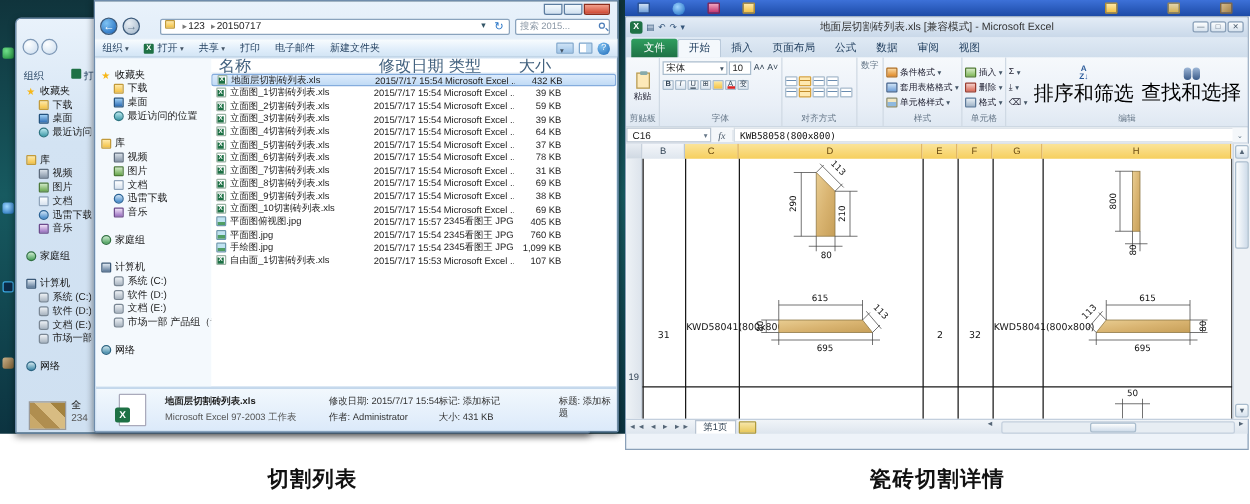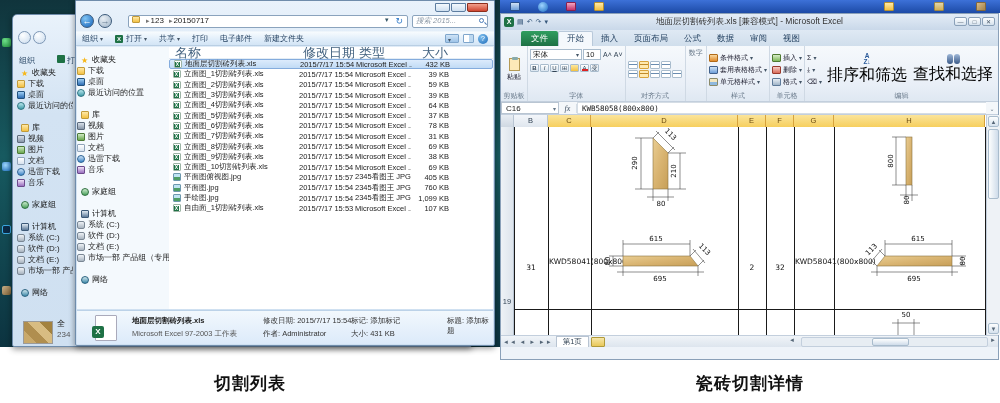--- a/index.html
+++ b/index.html
@@ -34,55 +34,55 @@
 .addr-row{position:absolute;left:0;top:12px;width:100%;height:16px;display:flex;align-items:center}
 .navcirc{width:14px;height:14px;border-radius:50%;margin-left:4px;border:1px solid #3c5a7a;display:flex;align-items:center;justify-content:center;font-size:9px;color:#fff}
 .nav-back{background:radial-gradient(circle at 35% 30%,#7fc4f4,#1661b8)}
 .nav-fwd{background:radial-gradient(circle at 35% 30%,#e8eef4,#9fb4c8);color:#6a7f94}
 .addr-field{flex:1;height:13px;margin-left:16px;background:#fff;border:1px solid #8aa3bd;border-radius:2px;display:flex;align-items:flex-start;font-size:8px;color:#222;position:relative}
 .addr-folder{width:8px;height:7px;background:linear-gradient(#ffe9a8,#f3c143);border:1px solid #c29b3a;margin:0 3px 0 3px;border-radius:1px}
 .crumb{padding:0 2px}
 .crumb-sep::before{content:"▸";color:#777;font-size:7px;padding:0 1px}
 .addr-dd{margin-left:auto;font-size:7px;color:#356;padding:0 3px}
 .addr-refresh{font-size:9px;color:#2d78c8;padding:0 4px}
-.search-box{width:76px;height:13px;margin:0 6px 0 4px;background:#fff;border:1px solid #8aa3bd;border-radius:2px;display:flex;align-items:center;font-size:7.5px;color:#8a97a5;font-style:italic;padding-left:3px;position:relative}
+.search-box{width:76px;height:13px;margin:0 6px 0 4px;background:#fff;border:1px solid #8aa3bd;border-radius:2px;display:flex;align-items:center;font-size:7.5px;color:#8a97a5;padding-left:3px;position:relative}
 .mag{position:absolute;right:3px;top:2.5px;width:5px;height:5px;border:1.2px solid #4b7cb8;border-radius:50%}
 .mag::after{content:"";position:absolute;left:4px;top:4px;width:3px;height:1.2px;background:#4b7cb8;transform:rotate(45deg)}
 .toolbar{position:absolute;left:0;top:30px;width:100%;height:15px;background:linear-gradient(#f7fbfe,#dfedfa 60%,#d3e5f5);border-top:1px solid #eef5fb;border-bottom:1px solid #b9cfe4;display:flex;align-items:center;font-size:8px;color:#1e3c5c}
 .tbtn{padding:0 6px;display:flex;align-items:center}
 .dd::after{content:"▾";font-size:6px;color:#456;margin-left:2px}
 .xls-mini{width:8px;height:8px;background:#1e7145;border-radius:1px;margin-right:3px;color:#fff;font-size:6px;font-weight:bold;display:flex;align-items:center;justify-content:center}
 .tb-right{margin-left:auto;display:flex;align-items:center}
 .view-ic{width:14px;height:9px;background:linear-gradient(#cfe3f6,#9ec4e8);border:1px solid #7fa6cc;border-radius:1px;margin-right:4px}
 .prev-ic{width:11px;height:9px;border:1px solid #7fa6cc;background:linear-gradient(90deg,#fff 55%,#bcd8f0 55%);border-radius:1px;margin-right:4px}
 .help-ic{width:10px;height:10px;border-radius:50%;background:radial-gradient(circle at 35% 30%,#7fc0ef,#1d6ab8);color:#fff;font-size:7px;display:flex;align-items:center;justify-content:center;margin-right:6px}
 .fe-body{position:absolute;left:1px;top:46px;right:1px;bottom:36px;background:#fff;display:flex}
 .sidebar{width:92px;background:#f4f9fd;padding-top:7px;overflow:hidden}
 .side-item{display:flex;align-items:center;height:11px;font-size:8px;color:#1c1c1c;white-space:nowrap}
 .side-item.root{padding-left:4px;color:#111}
-.side-item.child{}
+.side-item.child{padding-left:14px}
 .side-item.gap{margin-top:11px}
 .sic{width:8px;height:8px;margin-right:3px;flex:none;border-radius:1px}
 .i-favorites-star{background:none}
 .i-favorites-star::before{content:"★";color:#f7b718;font-size:8px;line-height:8px}
 .i-folder-downloads,.i-libraries{background:linear-gradient(#ffe9a8,#f3c143);border:1px solid #c29b3a}
 .i-desktop{background:linear-gradient(#9fd0f5,#2d6cb4);border:1px solid #23527e}
 .i-recent-places{background:linear-gradient(#b9e8ef,#3f9aa8);border:1px solid #2d7480;border-radius:4px}
 .i-videos{background:linear-gradient(#d7dfe8,#8796a8);border:1px solid #5d6b7c}
 .i-pictures{background:linear-gradient(#cfe9c4,#6aa84f);border:1px solid #4c7a38}
 .i-documents{background:linear-gradient(#fff,#d7e2ee);border:1px solid #90a4ba}
 .i-thunder{background:linear-gradient(#cfe4f7,#3f87c9);border:1px solid #2a6294;border-radius:4px}
 .i-music{background:linear-gradient(#efe2f7,#9a6fc0);border:1px solid #6c4b8c}
 .i-homegroup{background:linear-gradient(#cdeccf,#49a05b);border:1px solid #2f7040;border-radius:4px}
 .i-computer{background:linear-gradient(#dfe9f2,#5d7priv);background:linear-gradient(#dfe9f2,#5d7a99);border:1px solid #3d5a78}
 .i-drive{background:linear-gradient(#eef2f6,#a8b4c0);border:1px solid #7a8794;border-radius:2px}
 .i-network{background:linear-gradient(#cfe7ee,#3e88a8);border:1px solid #2a6380;border-radius:4px}
 .filelist{flex:1;position:relative;overflow:hidden}
 .cols{display:flex;height:12px;align-items:center;font-size:13px;color:#43627f;border-bottom:1px solid #e4edf5;padding-left:6px}
-.cols .c1{width:128px}.cols .c2{width:56px}.cols .c3{width:56px}.cols .c4{width:40px;text-align:center}
+.cols .c1{width:128px}.cols .c2{width:56px}.cols .c3{width:56px}.cols .c4{width:40px;text-align:left}
 .file-row{display:flex;align-items:center;height:10.3px;font-size:7.5px;color:#1c1c1c;padding-left:2px}
 .file-row.selected{background:linear-gradient(#dcebfc,#c1dbf5);border:1px solid #84acdd;border-radius:2px}
 .ficon{width:8px;height:8px;margin:0 3px 0 2px;flex:none;border-radius:1px}
 .kind-xls .ficon{background:#fff;border:1px solid #9db4a5;position:relative}
 .kind-xls .ficon::before{content:"X";position:absolute;left:0;bottom:0;font-size:5px;font-weight:bold;color:#fff;background:#1e7145;width:5px;height:5px;line-height:5px;text-align:center}
 .kind-jpg .ficon{background:linear-gradient(#bfe3f2 55%,#4f9e64 55%);border:1px solid #6d98ad}
 .fname{width:115px;overflow:hidden;white-space:nowrap}
 .fdate{width:56px;color:#222}
 .ftype{width:56px;color:#222;overflow:hidden;white-space:nowrap}
 .fsize{width:40px;text-align:right;color:#222;padding-right:2px}
@@ -107,21 +107,21 @@
 .tbi.p1{left:4px}.tbi.p2{left:32px}.tbi.p3{left:60px}.tbi.p4{left:88px}.tbi.p5{left:378px}.tbi.p6{left:428px;opacity:.85}.tbi.p7{left:470px}
 .xl-win{position:absolute;left:0;top:13px;width:499px;height:347px;background:#eef3f9;border:1px solid #8aa0b8}
 .xl-title{position:absolute;left:0;top:0;width:100%;height:16px;background:linear-gradient(#e3ecf6,#c9d8e9);display:flex;align-items:center}
 .qa{display:flex;align-items:center;margin-left:3px}
 .qa .xlogo{width:10px;height:10px;background:#1e7145;color:#fff;font-size:7px;font-weight:bold;text-align:center;line-height:10px;border-radius:2px;margin-right:3px}
 .qa .qbtn{font-size:7px;color:#35567a;margin-right:3px}
 .xl-title-text{position:absolute;left:0;right:0;text-align:center;font-size:8.5px;color:#333}
 .xl-ctrl{position:absolute;right:3px;top:3px;display:flex}
 .xl-ctrl span{width:13px;height:9px;border:1px solid #8aa0b8;background:linear-gradient(#fdfefe,#d6e2ee);margin-left:1px;border-radius:2px;font-size:6px;text-align:center;line-height:8px;color:#456}
 .tabrow{position:absolute;left:0;top:16px;width:100%;height:16px;background:linear-gradient(#dfe9f4,#d0deec);display:flex;align-items:flex-end;font-size:8.5px;color:#1e3c5c}
-.ftab{background:linear-gradient(#2f9e5f,#1e7145);color:#fff;padding:2px 10px;height:15px;display:flex;align-items:center;margin-left:20px;border-radius:2px 2px 0 0}
+.ftab{background:linear-gradient(#2f9e5f,#1e7145);color:#fff;padding:2px 10px;height:15px;display:flex;align-items:center;margin-left:4px;border-radius:2px 2px 0 0}
 .rtab{padding:2px 8px;height:15px;display:flex;align-items:center}
 .rtab.active{background:#f4f8fc;border:1px solid #b9c9da;border-bottom:none;border-radius:2px 2px 0 0}
 .ribbon{position:absolute;left:0;top:32px;width:100%;height:56px;background:linear-gradient(#f6f9fc,#e9eff7 70%,#dfe8f2);border-bottom:1px solid #c3cfdd;display:flex}
 .rgroup{display:flex;flex-direction:column;border-right:1px solid #cfd9e4;padding:2px 2px 0 2px}
 .rg-body{flex:1;display:flex}
 .rg-label{height:10px;font-size:7px;color:#68798a;text-align:center;line-height:10px;white-space:nowrap}
 .paste-big{width:22px;display:flex;flex-direction:column;align-items:center;justify-content:center;font-size:7px;color:#223}
 .clip{width:11px;height:13px;background:#fde9b8;border:1px solid #b59a55;position:relative;margin-bottom:1px}
 .clip::before{content:"";position:absolute;left:2px;top:-2px;width:6px;height:3px;background:#8aa;border-radius:1px}
 .mini{width:9px;height:8px;margin:0 1px 1px 0;background:linear-gradient(#fff,#d9e4ef);border:1px solid #a9bccd;border-radius:1px;font-size:6px;text-align:center;line-height:7px;color:#345}
@@ -149,21 +149,21 @@
 .i-insert{background:linear-gradient(#d8ecc8,#7fb858);border:1px solid #4f7a30}
 .i-delete{background:linear-gradient(#f6cfc8,#d86a58);border:1px solid #9a3a2c}
 .i-format{background:linear-gradient(#e8eef4,#9fb4c8);border:1px solid #5d7priv;border:1px solid #5d7a99}
 .edit-main{display:flex;align-items:center}
 .bigbtn{display:flex;flex-direction:column;align-items:center;margin:0 3px;white-space:nowrap}
 .az{width:13px;height:12px;font-size:6.5px;font-weight:bold;color:#2a5a9a;line-height:6px;text-align:center}
 .binoc{width:13px;height:10px;position:relative}
 .binoc::before,.binoc::after{content:"";position:absolute;top:0;width:6px;height:10px;border-radius:3px;background:linear-gradient(#9fb8d8,#3a5a88)}
 .binoc::before{left:0}.binoc::after{right:0}
 .formula-bar{position:absolute;left:0;top:88px;width:100%;height:13px;background:#f4f7fa;border-bottom:1px solid #c3cfdd;display:flex;align-items:center;font-size:8px}
-.namebox{width:58px;height:12px;background:#fff;border:1px solid #b9c5d2;display:flex;align-items:center;padding-left:4px;color:#222}
+.namebox{width:68px;height:12px;background:#fff;border:1px solid #b9c5d2;display:flex;align-items:center;padding-left:4px;color:#222}
 .namebox .dd2{margin-left:auto;font-size:6px;color:#678;padding-right:2px}
 .fx{width:18px;text-align:center;font-style:italic;font-family:"Liberation Serif",serif;color:#456;border-right:1px solid #d5dde5}
 .fml{flex:1;background:#fff;height:12px;border:1px solid #d5dde5;border-right:none;display:flex;align-items:center;padding-left:4px;font-family:"DejaVu Sans Mono",monospace;font-size:7.5px;color:#111}
 .fml-dd{width:12px;text-align:center;font-size:6px;color:#678}
 .sheet{position:absolute;left:0;top:101px;width:499px;height:220px;background:#fff;overflow:hidden}
 .colhdr{position:absolute;left:0;top:0;height:12px;width:100%;display:flex}
 .ch{height:12px;border-right:1px solid #b8c4d2;background:linear-gradient(#f3f6fa,#dfe6ee);font-size:7.5px;color:#345;text-align:center;line-height:12px}
 .ch.corner{width:13px;background:linear-gradient(#e8edf3,#cfd8e2)}
 .ch.hl{background:linear-gradient(#fbe49a,#f6cf5e);border-right-color:#d8a33c;color:#6a4a10}
 .rowhdr{position:absolute;left:0;top:12px;width:13px;bottom:0;background:linear-gradient(90deg,#eef2f6,#dde4ec);border-right:1px solid #b8c4d2;font-size:7.5px;color:#345}

